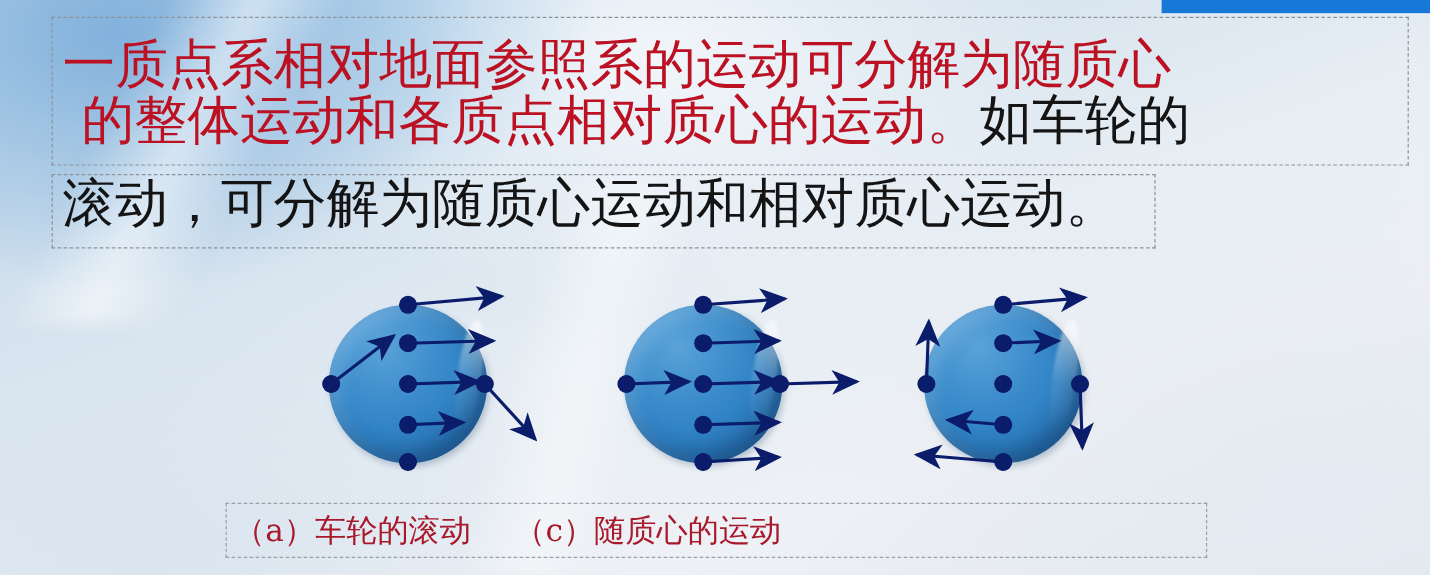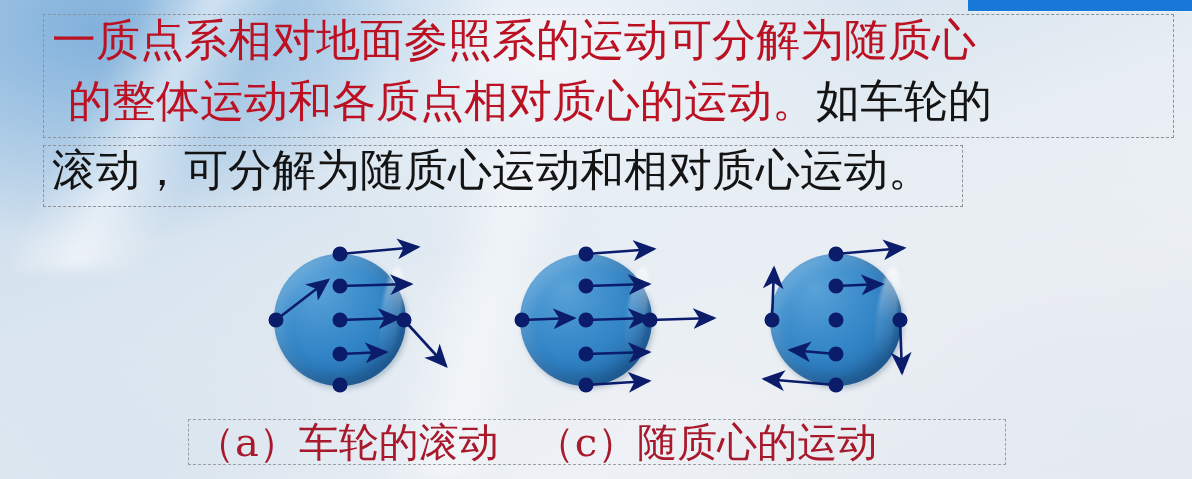--- a/index.html
+++ b/index.html
@@ -63,33 +63,33 @@
   }
   .red{
     color:#bb1122;
     font-family:"DejaVu Serif", serif;
     font-weight:normal;
   }
   .blk{
     color:#141414;
     font-family:"DejaVu Serif", serif;
   }
-  #l1{position:absolute;left:8px;top:2px;text-align:right;}
+  #l1{position:absolute;left:8px;top:16px;text-align:right;}
   #l2{position:absolute;left:24px;top:63px;}
   #l3{position:absolute;left:8px;top:1px;}
 
   
   #caption{
     position:absolute;left:188px;top:419px;width:818px;height:46px;
     border:1px dashed #9aa0a6;box-sizing:border-box;
     display:flex;align-items:center;
     padding-left:6px;
   }
   #caption span{
-    font-size:40px;color:#a8192b;
+    font-size:26px;color:#a8192b;
     font-family:"DejaVu Serif", serif;
     white-space:nowrap;
   }
   .capgap{display:inline-block;width:18px;}
 
   
   #figures{position:absolute;left:0;top:218px;width:1192px;height:200px;}
   .fig{position:absolute;width:260px;height:180px;top:0;}
   .ball{
     position:absolute;width:132px;height:132px;border-radius:50%;

